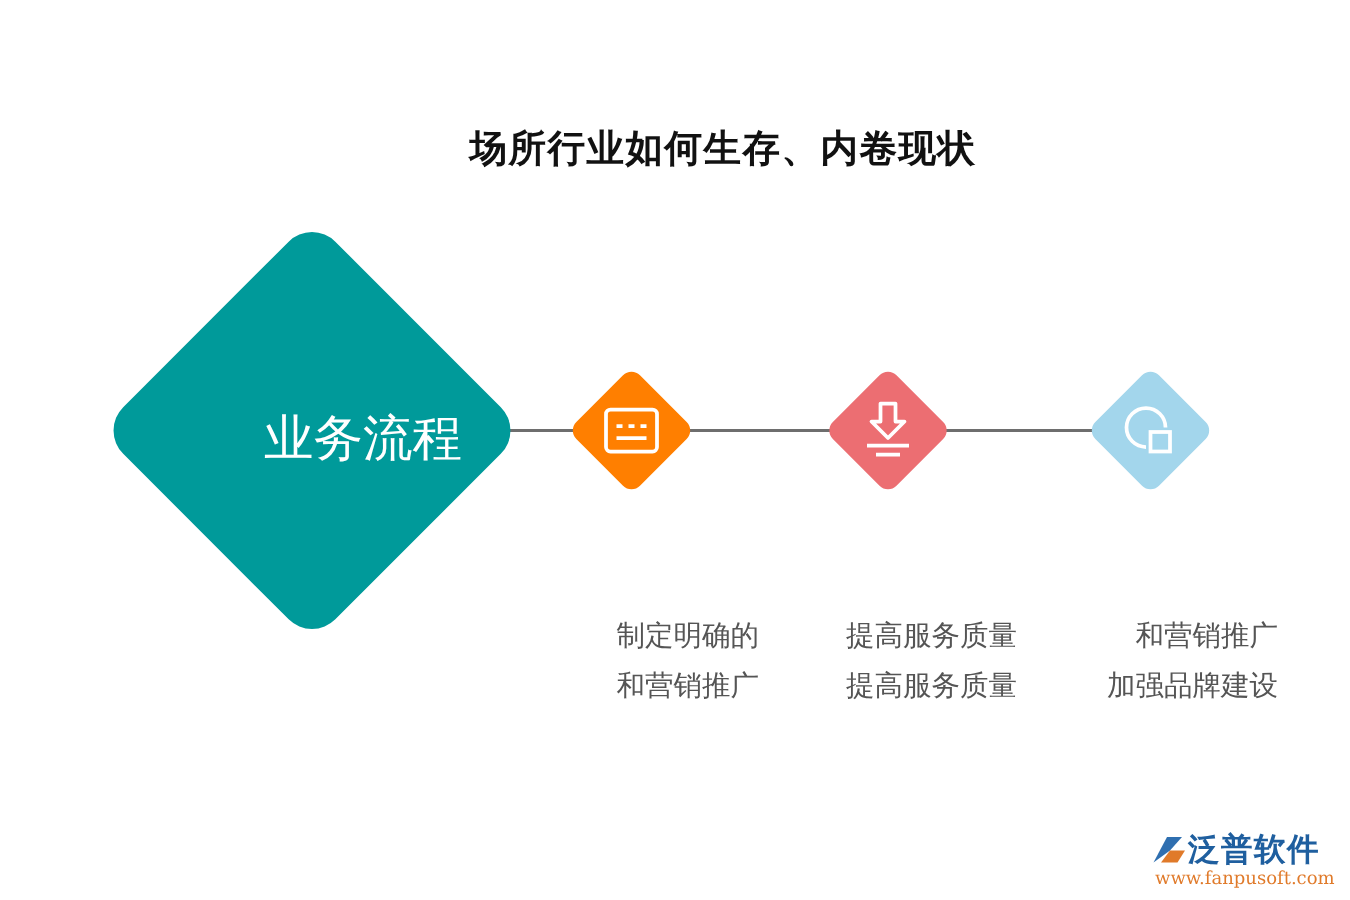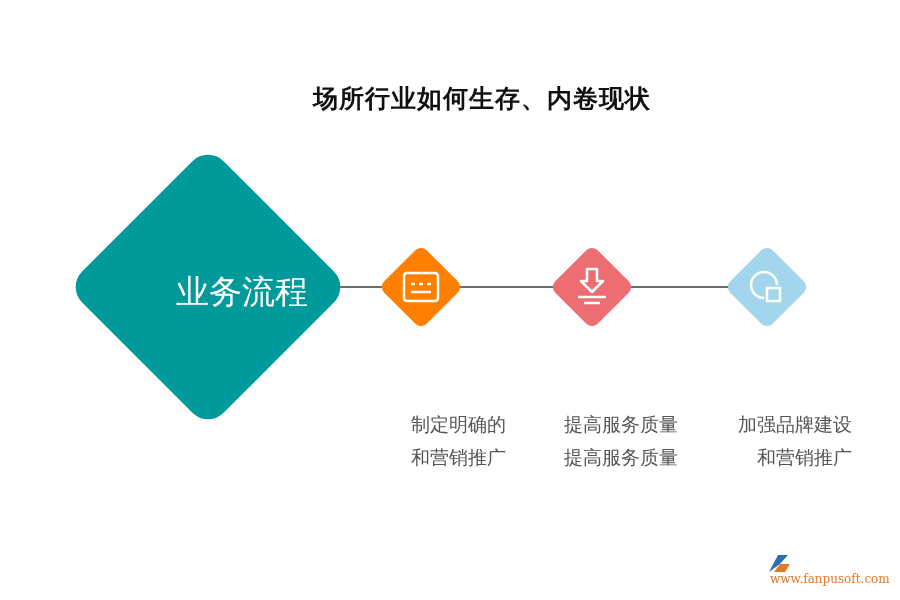--- a/index.html
+++ b/index.html
@@ -53,25 +53,26 @@
   <div>提高服务质量</div>
 </div>
 
 <div class="diamond small" style="left:737px; top:257px; background:#a3d6ec;"></div>
 <svg class="icon" style="left:747px; top:267px;" viewBox="0 0 40 40">
   <path d="M30 18 A13 13 0 1 0 17 31" fill="none" stroke="#fff" stroke-width="2.5"></path>
   <line x1="17" y1="5" x2="30" y2="18" stroke="#fff" stroke-width="0"></line>
   <rect x="20" y="21" width="13" height="13" fill="none" stroke="#fff" stroke-width="2.5"></rect>
 </svg>
 <div class="caption" style="left:682px; top:408px;">
+  <div>和营销推广</div>
   <div>加强品牌建设</div>
-  <div>和营销推广</div>
 </div>
 
 <div class="logo">
   <div style="display:flex; align-items:center;">
     <svg width="26" height="22" viewBox="0 0 26 22">
       <path d="M3 20 L12 3 H22 L14 12 Z" fill="#2f6fb0"></path>
       <path d="M14 12 L24 12 L19 20 H8 Z" fill="#e07a2a"></path>
     </svg>
+    <span class="logo-name">泛普软件</span>
   </div>
   <div class="logo-url">www.fanpusoft.com</div>
 </div>
 
 </body></html>

